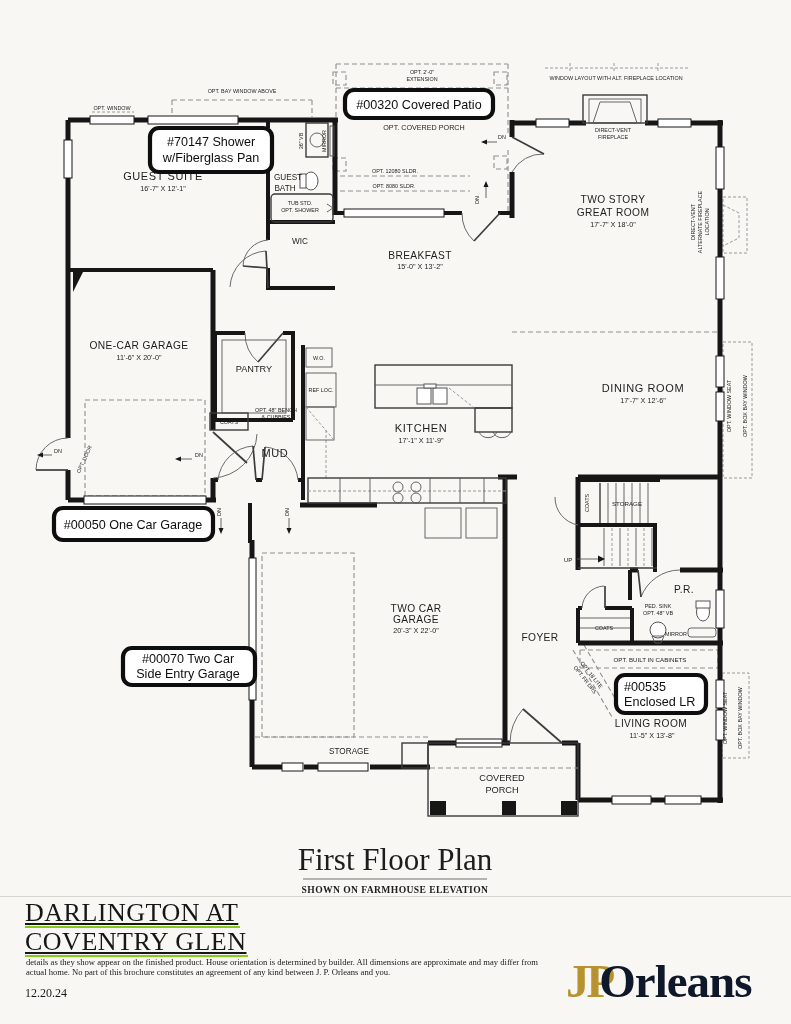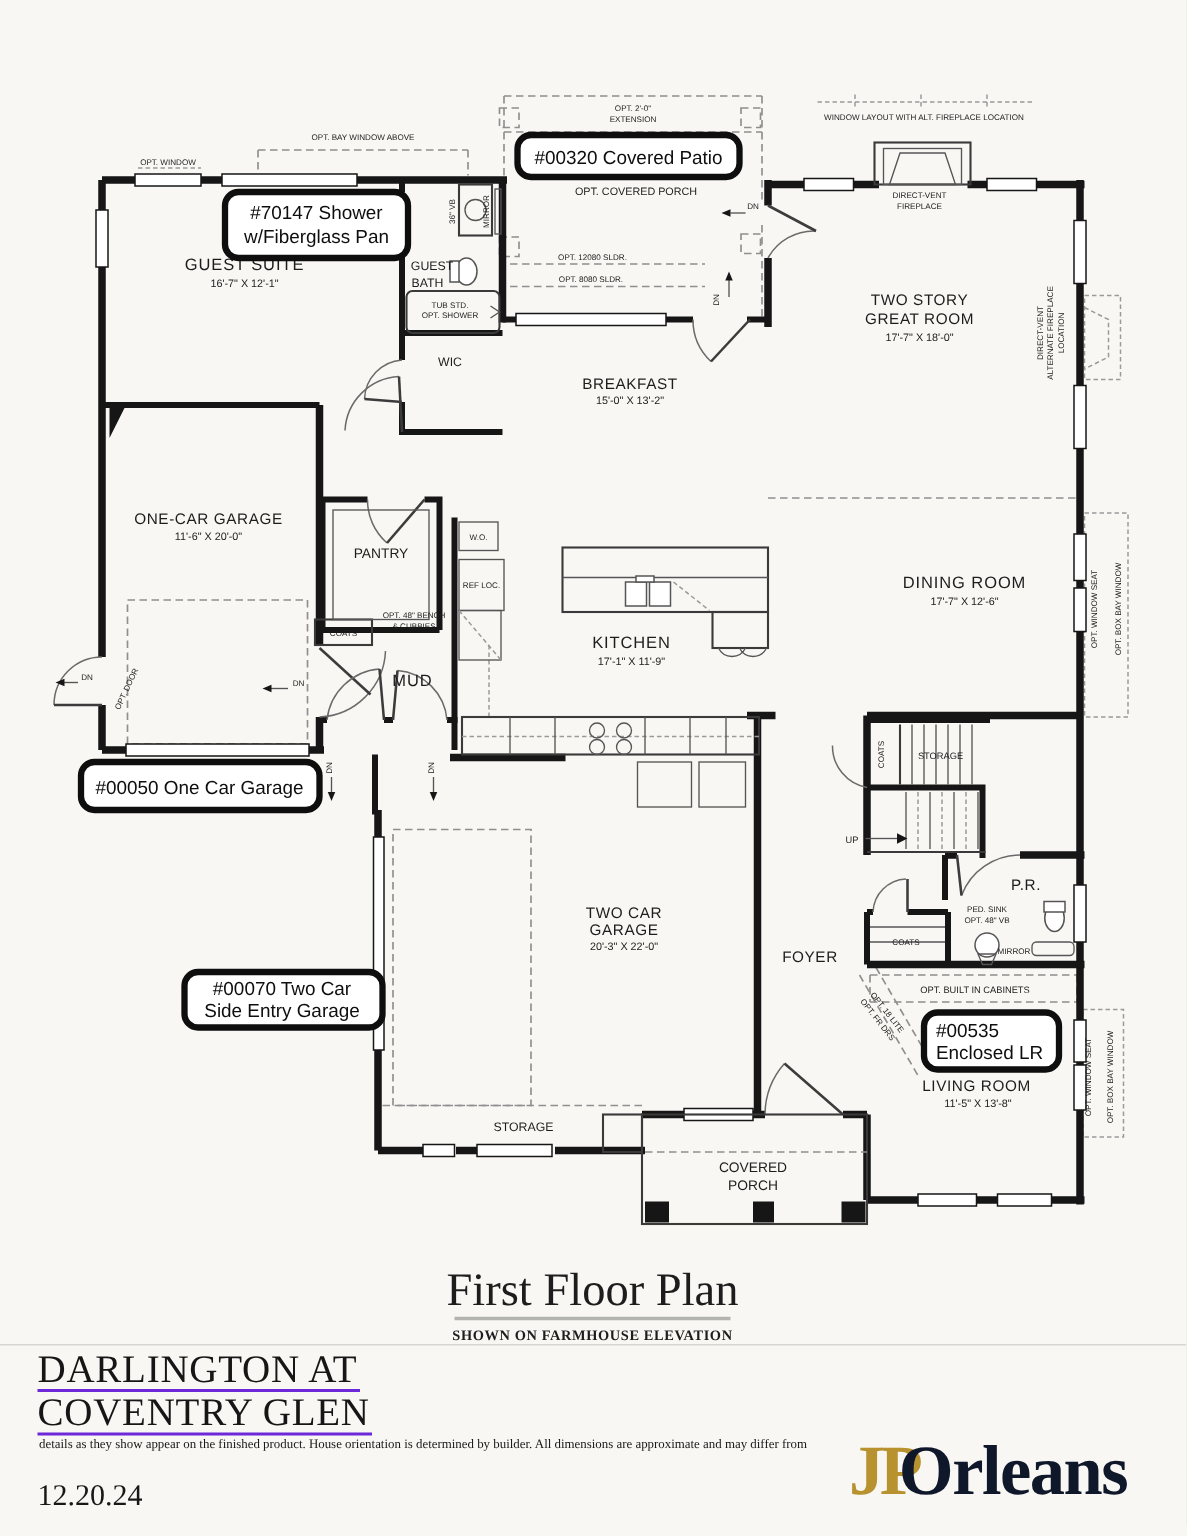--- a/index.html
+++ b/index.html
@@ -24,25 +24,25 @@
   .s9{font-size:9.2px}.s10{font-size:10.2px;letter-spacing:.4px}
   .s11{font-size:11px;letter-spacing:.6px}
   .bdg{font-size:12.6px;fill:#0e0e0e}
   .bdgL{text-anchor:start}
   .badgebox{fill:#ffffff;stroke:#0e0e0e;stroke-width:4.2}
   .serif{font-family:"Liberation Serif",serif}
   
   .footer-divider{position:absolute;left:0;top:896px;width:791px;height:1px;background:#d8d6d0;}
   .community{position:absolute;left:25px;top:899px;color:#161616;
              font-family:"Liberation Serif",serif;font-size:26px;letter-spacing:.5px;line-height:27px;}
-  .community .cline{display:table;border-bottom:2px solid #6d28d9;padding:0 2px 0 0;}
+  .community .cline{display:table;border-bottom:2px solid #84cc16;padding:0 2px 0 0;text-decoration:underline;}
   .disclaimer{position:absolute;left:26px;top:958px;color:#181818;
               font-family:"Liberation Serif",serif;font-size:8.6px;line-height:9.8px;white-space:nowrap;}
   .date{position:absolute;left:25px;top:986px;color:#181818;
-        font-family:"Liberation Serif",serif;font-size:20px;}
+        font-family:"Liberation Serif",serif;font-size:12px;}
   .logo{position:absolute;left:566px;top:958px;font-family:"Liberation Serif",serif;
         font-weight:bold;font-size:47px;line-height:47px;white-space:nowrap;}
   .logo .jp{letter-spacing:-3px;}
   .logo .orleans{margin-left:-13px;letter-spacing:-1px;}
 </style>
 </head>
 <body>
 
 <div class="page">
 <svg width="791" height="900" viewBox="0 0 791 900">
@@ -353,18 +353,19 @@
   </g>
 </svg>
 
   <div class="footer-divider"></div>
   <div class="community">
     <div class="cline">DARLINGTON AT</div>
     <div class="cline">COVENTRY GLEN</div>
   </div>
   <div class="disclaimer">
     <div>details as they show appear on the finished product.  House orientation is determined by builder.  All dimensions are approximate and may differ from</div>
+    <div>actual home. No part of this brochure constitutes an agreement of any kind between J. P. Orleans and you.</div>
   </div>
   <div class="date">12.20.24</div>
   <div class="logo">
     <span class="jp" style="color:#b8922f">JP</span><span class="orleans" style="color:#0f172a">Orleans</span>
   </div>
 </div>
 
 </body></html>

